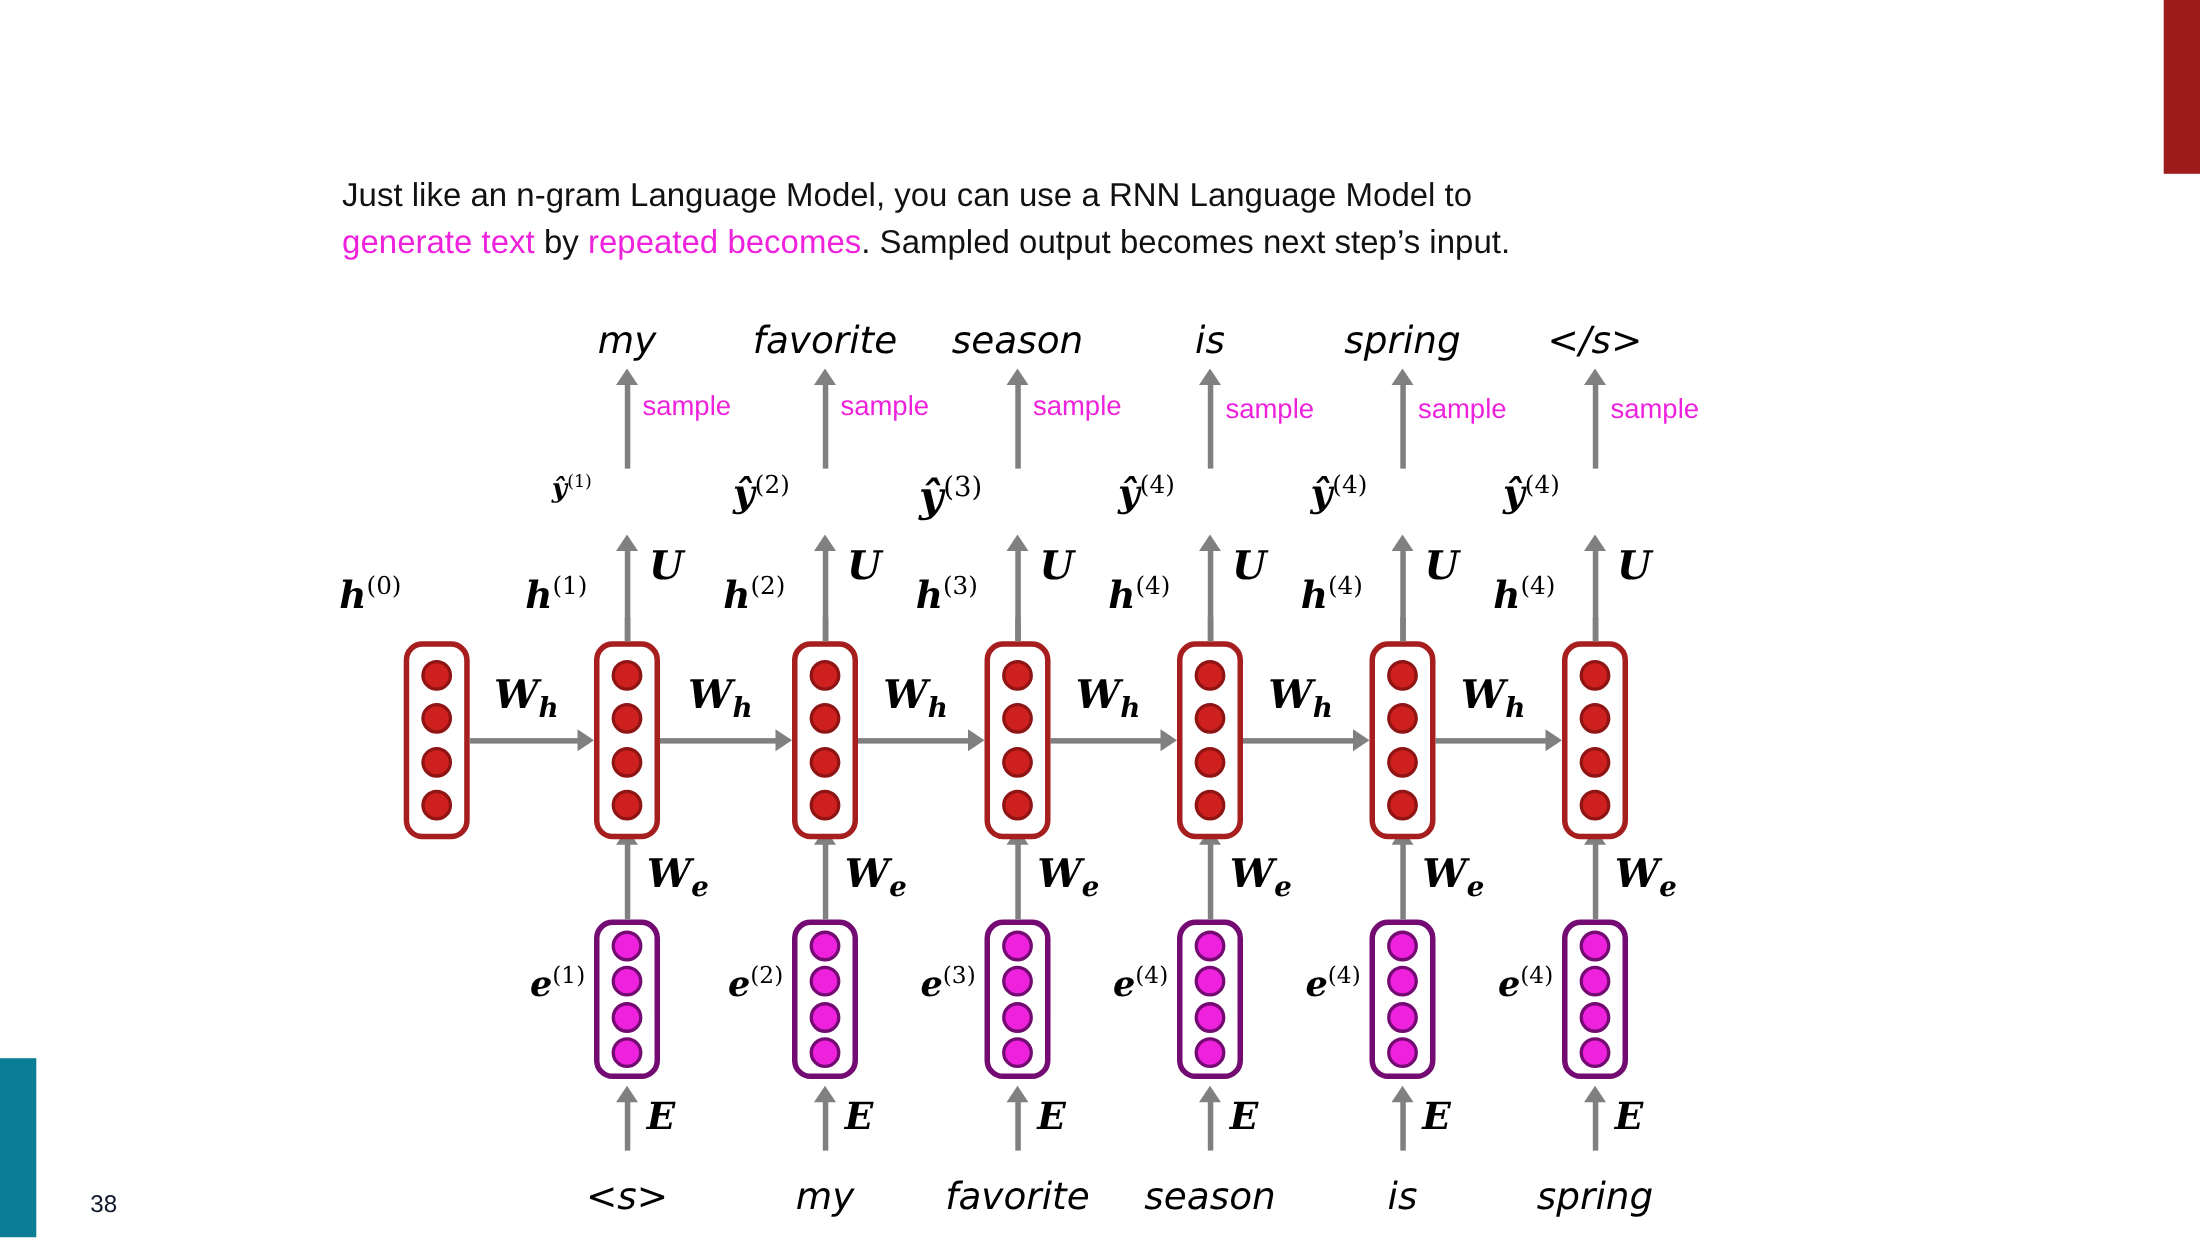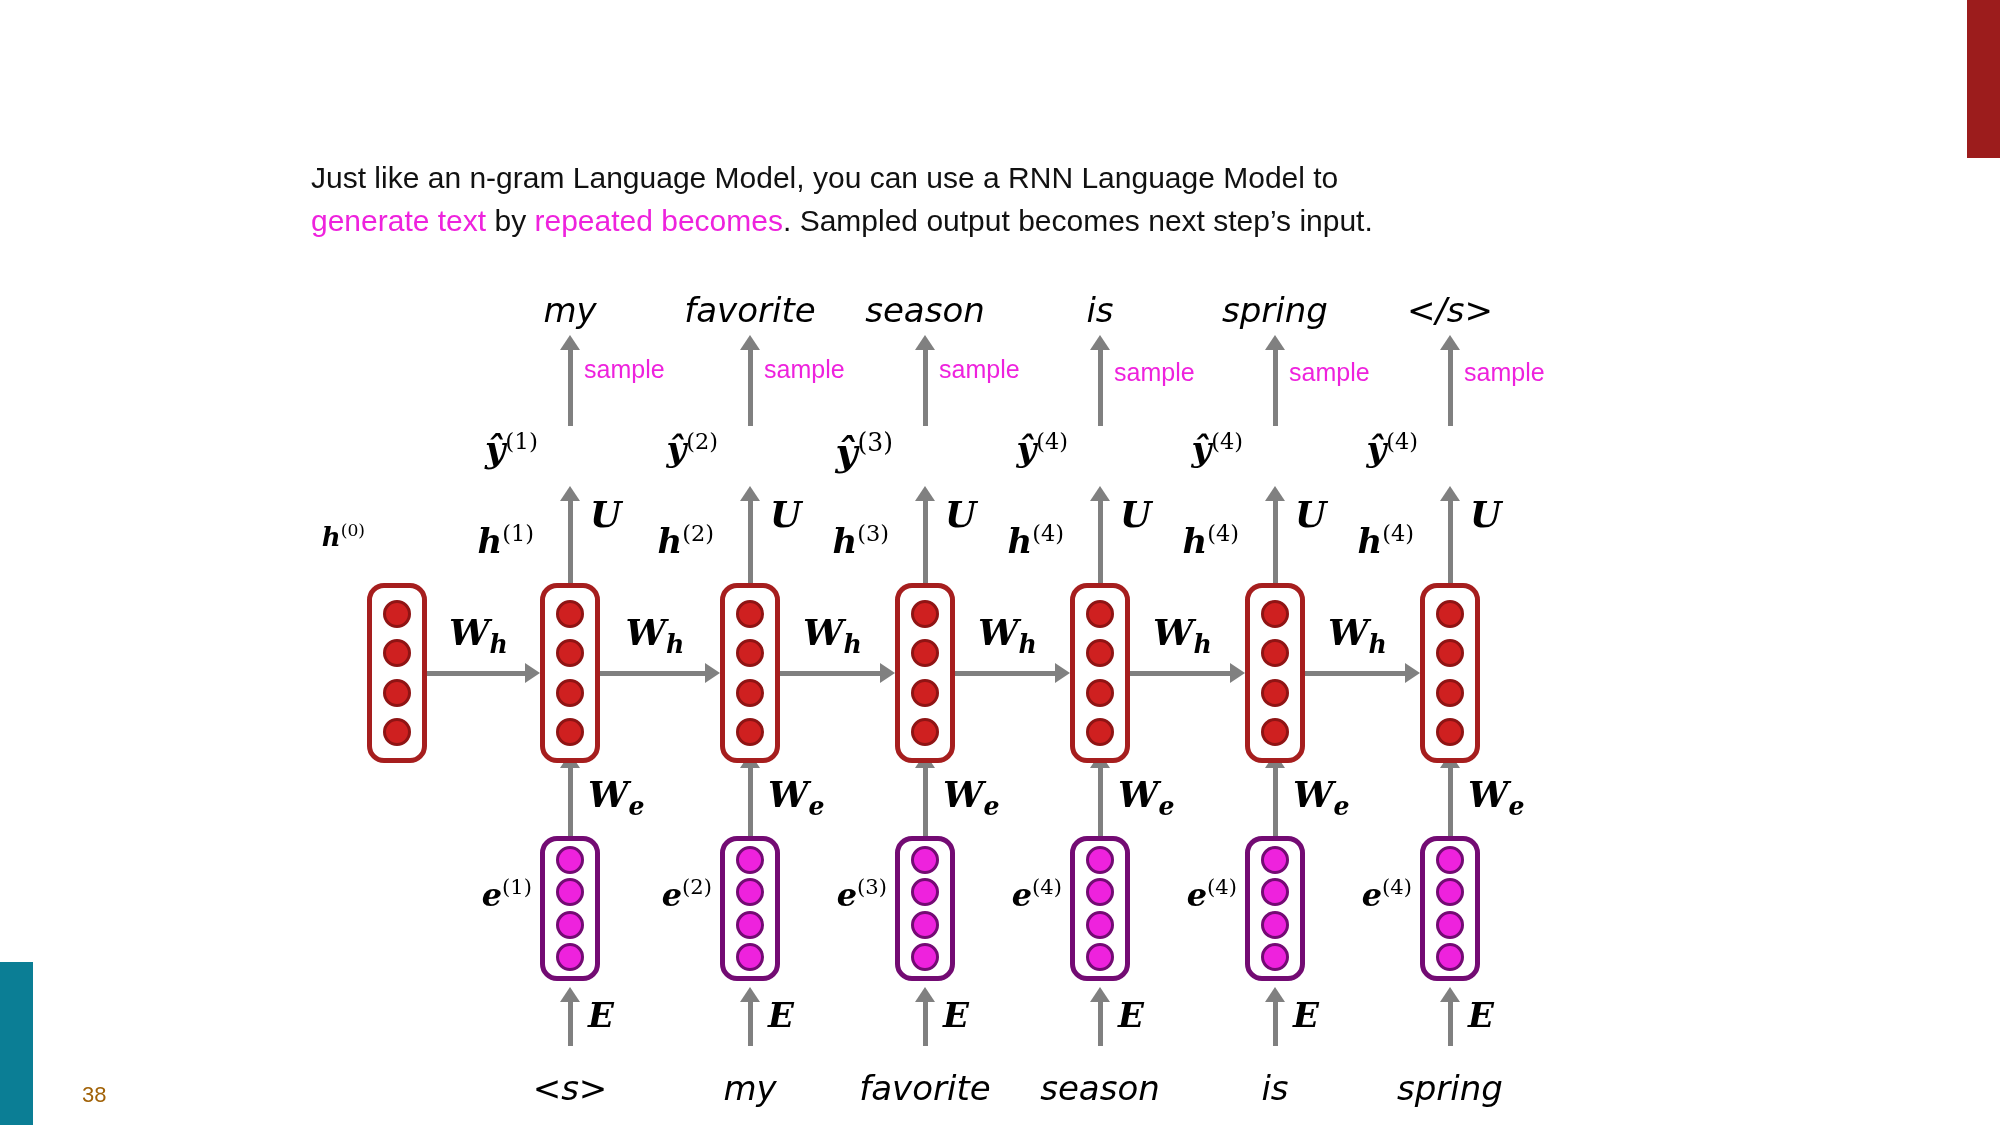--- a/index.html
+++ b/index.html
@@ -24,21 +24,21 @@
   }
   .body-text{
     position:absolute;left:311px;top:157px;
     font-size:30px;color:#111111;line-height:1.42;
     white-space:nowrap;
   }
   .mag{color:#ee22dd;text-align:center;}
 
   .slide-num{
     position:absolute;left:82px;top:1082px;
-    font-size:22px;color:#a16207;
+    font-size:22px;color:#0f172a;
   }
 
   
   .diagram{position:absolute;left:0;top:0;width:2000px;height:1125px;}
 
   
   .word{
     position:absolute;
     font-family:"DejaVu Sans", sans-serif;
     font-style:italic;font-size:34px;color:#000;
@@ -114,21 +114,21 @@
 
   <div class="slide-num">38</div>
 
   <div class="diagram" id="diagram">
       <div class="vec hidden-vec" style="left: 367px; top: 583px; height: 180px;">
         <div class="dot"></div>
         <div class="dot"></div>
         <div class="dot"></div>
         <div class="dot"></div>
       </div>
-      <div class="mathlbl" style="left: 365px; top: 520px; font-size: 26px; transform: translateX(-100%);">h<span class="sup">(0)</span></div>
+      <div class="mathlbl" style="left: 365px; top: 520px; font-size: 34px; transform: translateX(-100%);">h<span class="sup">(0)</span></div>
       <div class="arrow-h" style="left: 427px; top: 670.5px; width: 100px;"></div>
       <div class="mathlbl" style="left: 449px; top: 611px; font-size: 36px;">W<span class="sub">h</span></div>
       <div class="arrow-h" style="left: 600px; top: 670.5px; width: 107px;"></div>
       <div class="mathlbl" style="left: 625.5px; top: 611px; font-size: 36px;">W<span class="sub">h</span></div>
       <div class="arrow-h" style="left: 780px; top: 670.5px; width: 102px;"></div>
       <div class="mathlbl" style="left: 803px; top: 611px; font-size: 36px;">W<span class="sub">h</span></div>
       <div class="arrow-h" style="left: 955px; top: 670.5px; width: 102px;"></div>
       <div class="mathlbl" style="left: 978px; top: 611px; font-size: 36px;">W<span class="sub">h</span></div>
       <div class="arrow-h" style="left: 1130px; top: 670.5px; width: 102px;"></div>
       <div class="mathlbl" style="left: 1153px; top: 611px; font-size: 36px;">W<span class="sub">h</span></div>
@@ -148,21 +148,21 @@
       <div class="mathlbl" style="left: 588px; top: 773px; font-size: 36px;">W<span class="sub">e</span></div>
       <div class="vec hidden-vec" style="left: 540px; top: 583px; height: 180px;">
         <div class="dot"></div>
         <div class="dot"></div>
         <div class="dot"></div>
         <div class="dot"></div>
       </div>
       <div class="mathlbl" style="left: 534px; top: 520px; font-size: 34px; transform: translateX(-100%);">h<span class="sup">(1)</span></div>
       <div class="arrow-v" style="left: 567.5px; top: 499px; height: 84px;"></div>
       <div class="mathlbl" style="left: 590px; top: 493px; font-size: 36px;">U</div>
-      <div class="mathlbl" style="left: 538px; top: 428px; font-size: 35px; transform: translateX(-100%);">ŷ<span class="sup">(1)</span></div>
+      <div class="mathlbl" style="left: 538px; top: 428px; font-size: 24px; transform: translateX(-100%);">ŷ<span class="sup">(1)</span></div>
       <div class="arrow-v" style="left: 567.5px; top: 348px; height: 78px;"></div>
       <div class="sample-lbl" style="left: 584px; top: 355px;">sample</div>
       <div class="word" style="left: 570px; top: 290px; font-size: 34px;">my</div>
       <div class="word" style="left: 750px; top: 1068px; font-size: 34px;">my</div>
       <div class="arrow-v" style="left: 747.5px; top: 1000px; height: 46px;"></div>
       <div class="mathlbl" style="left: 768px; top: 995px; font-size: 34px;">E</div>
       <div class="vec embed-vec" style="left: 720px; top: 836px; height: 145px;">
         <div class="dot"></div>
         <div class="dot"></div>
         <div class="dot"></div>

